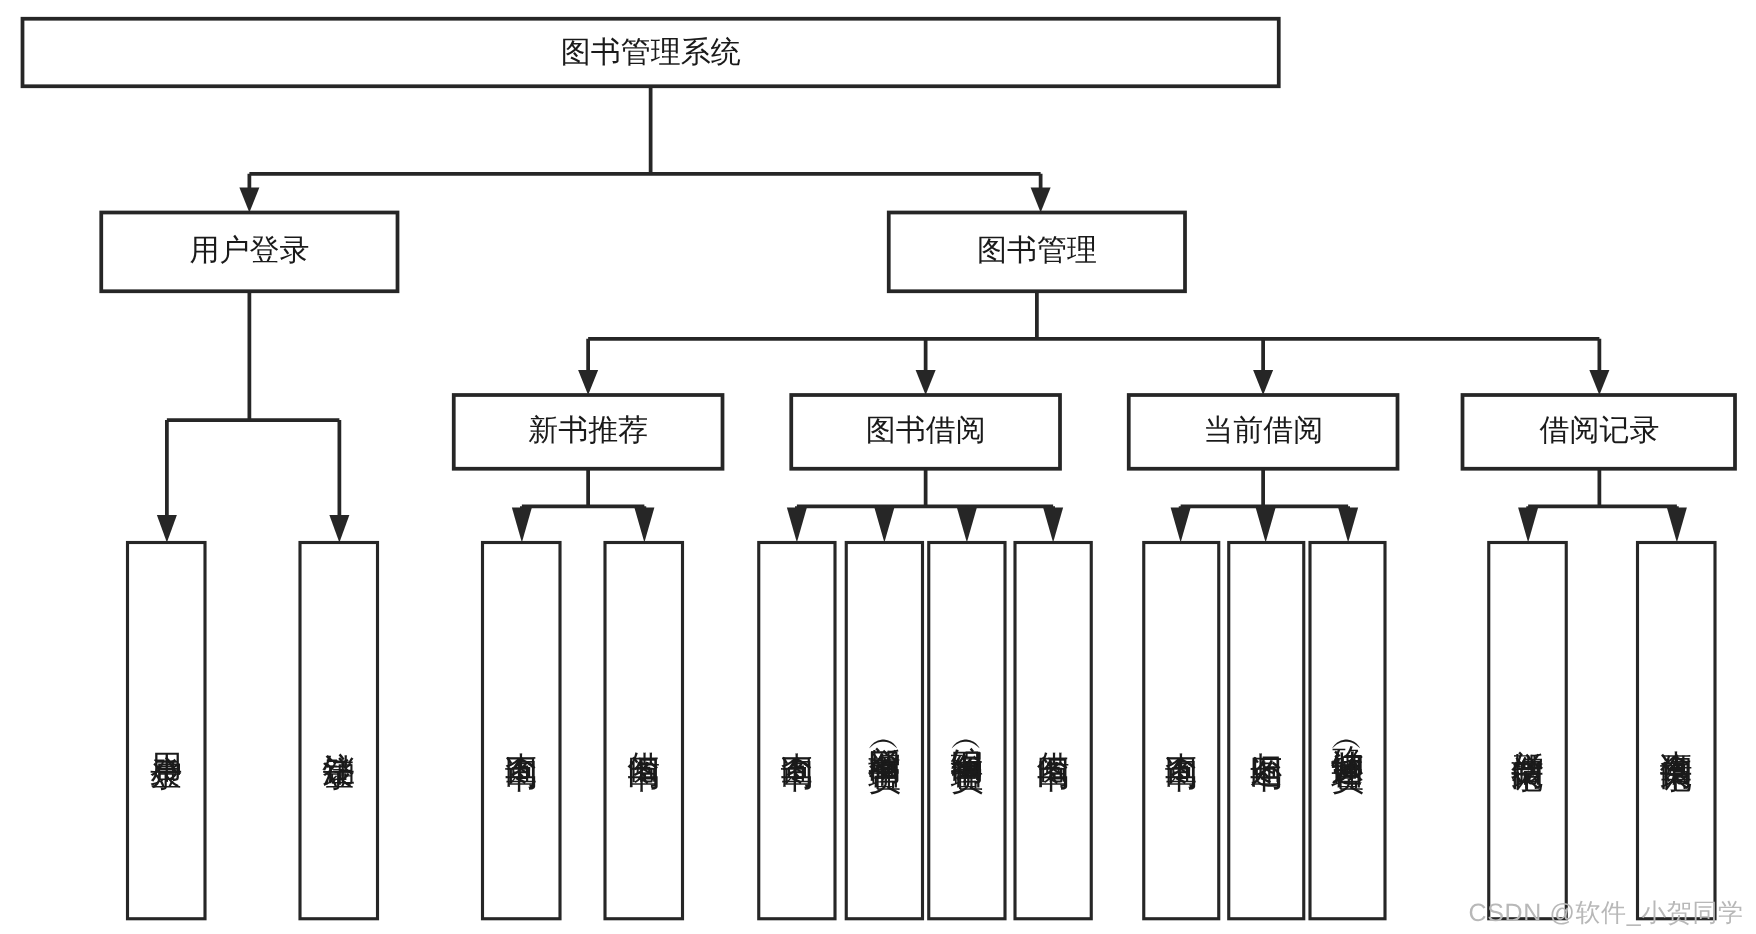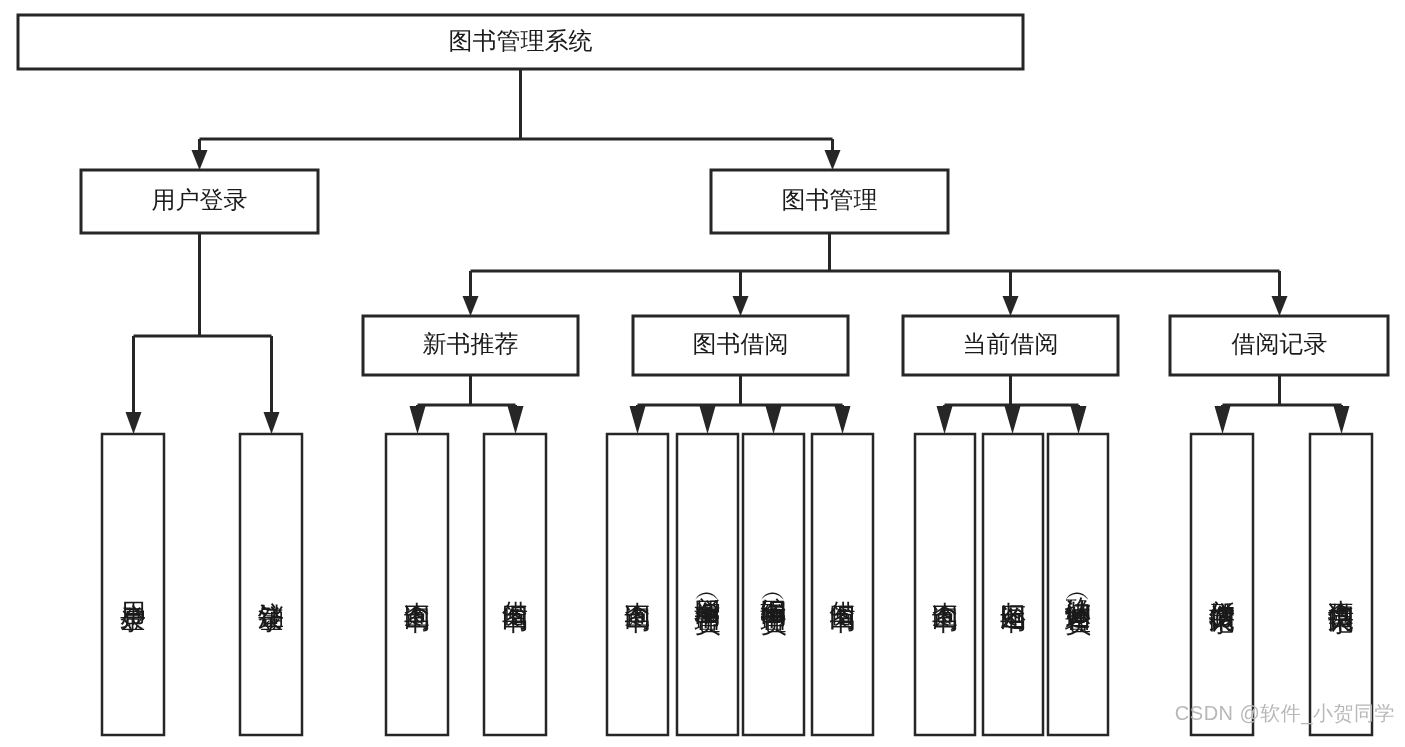--- a/index.html
+++ b/index.html
@@ -37,21 +37,21 @@
   .node-label-h {
     font-family: "Liberation Sans", "DejaVu Sans", sans-serif;
     font-size: 24px;
     fill: #1a1a1a;
     text-anchor: middle;
     dominant-baseline: middle;
   }
   .watermark {
     position: absolute;
     right: 10px;
-    bottom: 20px;
+    bottom: 3px;
     font-family: "Liberation Sans", "DejaVu Sans", sans-serif;
     font-size: 20px;
     color: #b8b8b8;
     white-space: nowrap;
     letter-spacing: 0.5px;
   }
 </style>
 </head>
 <body>
 

